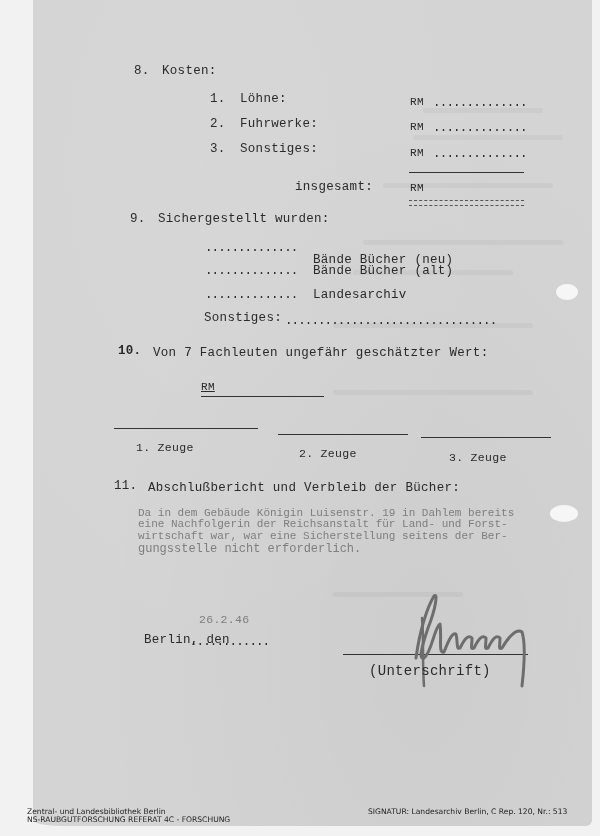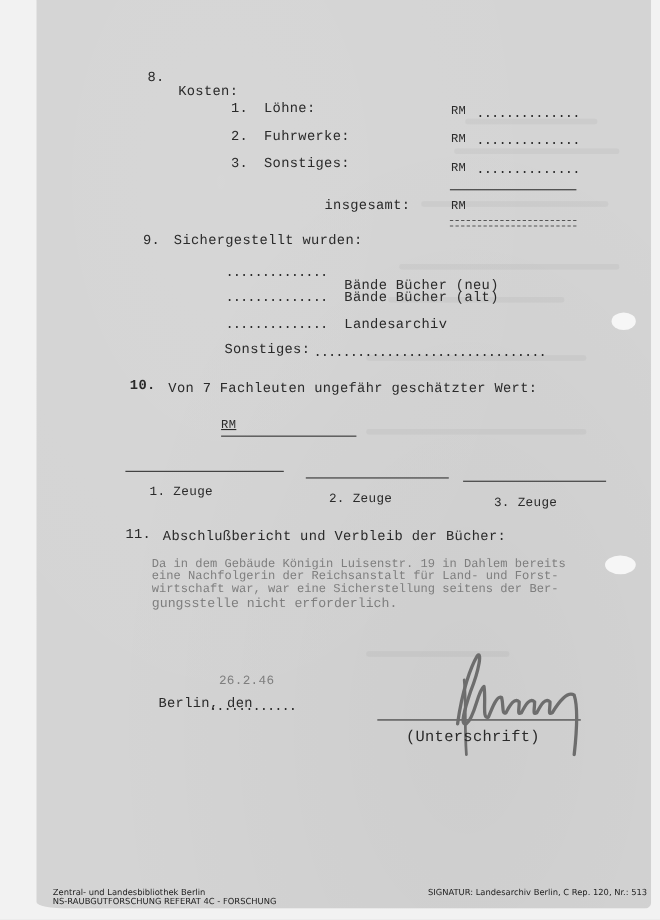--- a/index.html
+++ b/index.html
@@ -59,21 +59,20 @@
     background: #f6f6f6;
     border-radius: 50%;
   }
   .footer {
     position: absolute;
     font-family: "DejaVu Sans", "Liberation Sans", sans-serif;
     font-size: 7.6px;
     color: #1e1e1e;
     white-space: pre;
     line-height: 9px;
-    margin-left: 21px;
   }
   .signature {
     position: absolute;
     left: 398px;
     top: 588px;
     width: 150px;
     height: 100px;
   }
   .bleed {
     position: absolute;
@@ -96,21 +95,21 @@
   <div class="bleed" style="left:320px;top:270px;width:160px;"></div>
   <div class="bleed" style="left:300px;top:323px;width:200px;"></div>
   <div class="bleed" style="left:300px;top:390px;width:200px;"></div>
   <div class="bleed" style="left:300px;top:592px;width:130px;"></div>
 </div>
 
 <div class="hole" style="left:556px;top:284px;width:22px;height:16px;"></div>
 <div class="hole" style="left:550px;top:505px;width:28px;height:17px;"></div>
 
 <div class="tx" style="left:134px;top:64px;">8.</div>
-<div class="tx" style="left:162px;top:76px;">Kosten:</div>
+<div class="tx" style="left:162px;top:64px;">Kosten:</div>
 
 <div class="tx" style="left:210px;top:92px;">1.</div>
 <div class="tx" style="left:240px;top:92px;">Löhne:</div>
 <div class="tx" style="left:410px;top:96px;font-size:11px;">RM</div>
 <div class="tx" style="left:433px;top:96px;letter-spacing:-0.8px;">..............</div>
 
 <div class="tx" style="left:210px;top:117px;">2.</div>
 <div class="tx" style="left:240px;top:117px;">Fuhrwerke:</div>
 <div class="tx" style="left:410px;top:121px;font-size:11px;">RM</div>
 <div class="tx" style="left:433px;top:121px;letter-spacing:-0.8px;">..............</div>

